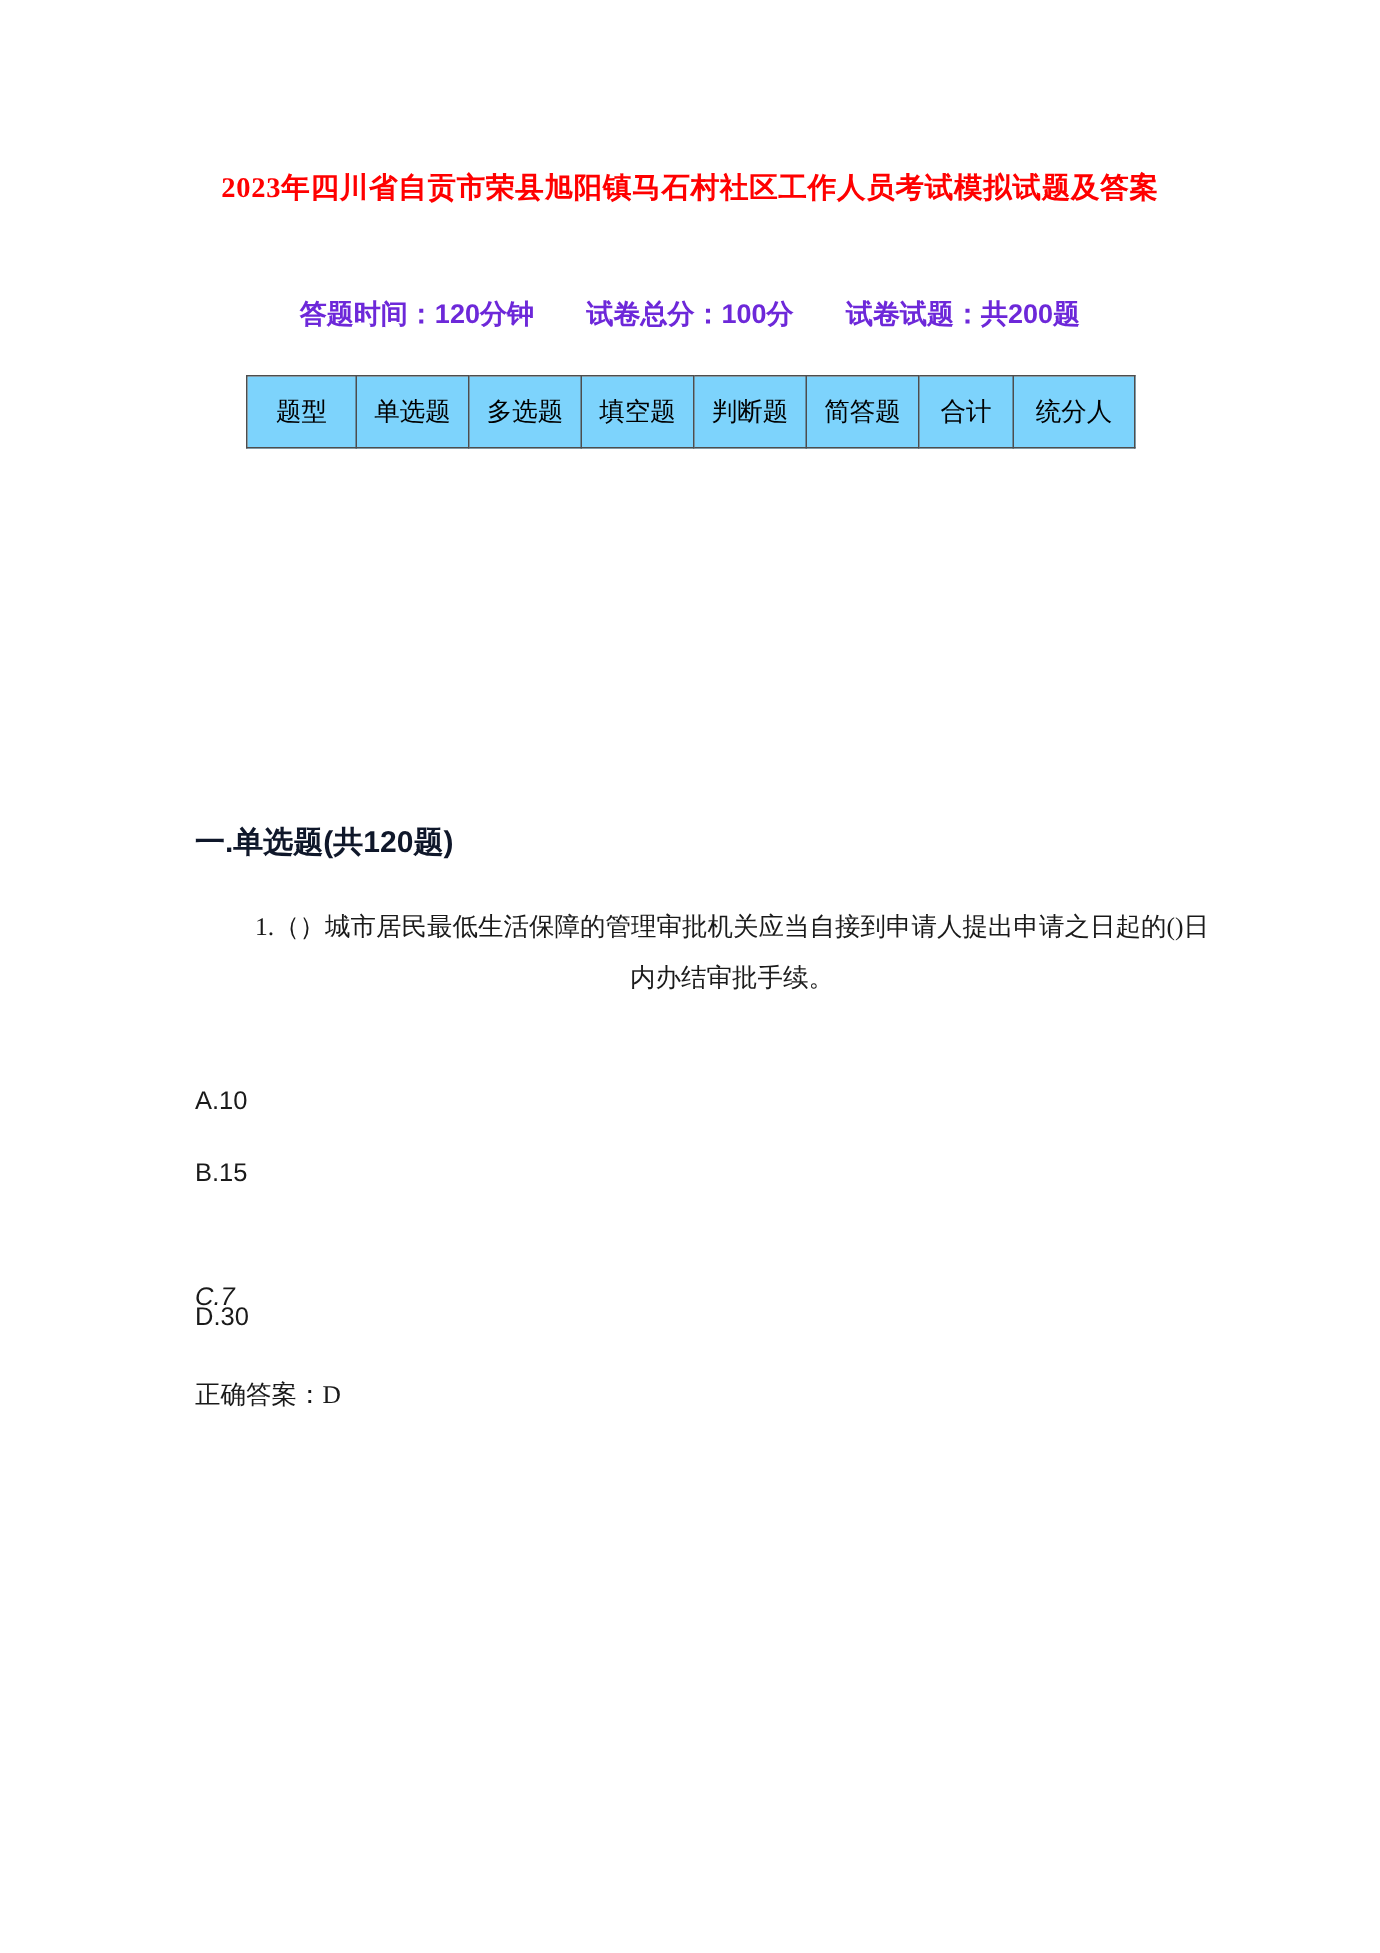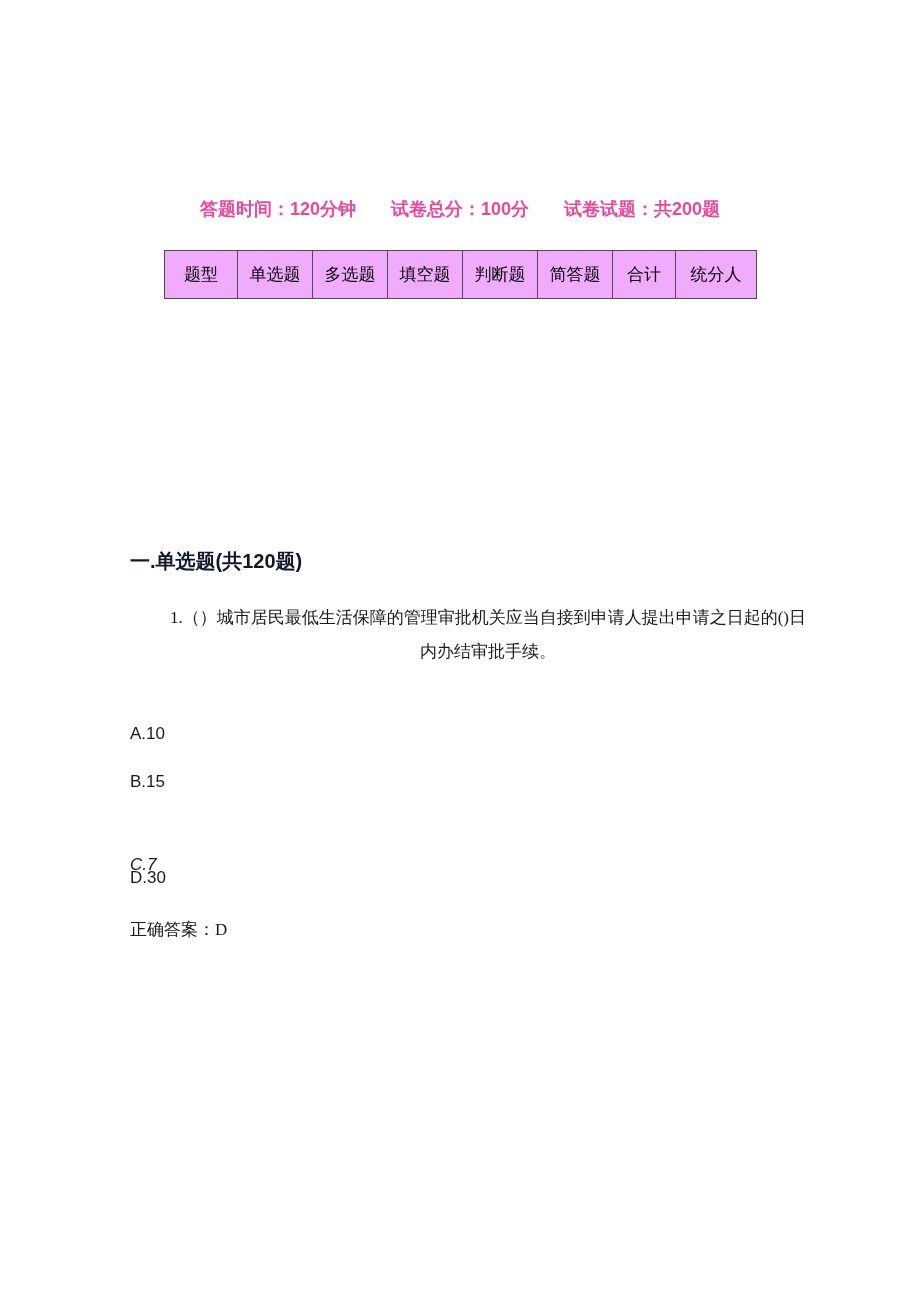--- a/index.html
+++ b/index.html
@@ -30,36 +30,36 @@
     color: #ff0000;
     letter-spacing: 0.5px;
   }
   .exam-info {
     position: absolute;
     top: 197px; left: 0;
     width: 920px;
     text-align: center;
     font-weight: bold;
     font-size: 18px;
-    color: #ec4899;
+    color: #6d28d9;
   }
   .exam-info .seg { margin: 0 15px; }
   .score-table {
     position: absolute;
     top: 250px; left: 164px;
     border-collapse: collapse;
     table-layout: fixed;
   }
   .score-table td {
     border: 1px solid #4d4d4d;
     text-align: center;
     vertical-align: middle;
     font-size: 17px;
     padding: 0;
-    background: #f0abfc;
+    background: #7dd3fc;
   }
   .score-table tr.hdr td { height: 47px; }
   .score-table tr.scr td { height: 46px; }
   .section-heading {
     position: absolute;
     top: 548px; left: 130px;
     margin: 0;
     font-size: 20px;
     font-weight: bold;
     color: #0f172a;
@@ -91,20 +91,21 @@
     font-family: "Liberation Serif", "DejaVu Serif", serif;
     font-size: 17px;
     color: #1a1a1a;
   }
 </style>
 </head>
 <body>
 
 <div class="page">
 
+  <h1 class="doc-title">2023年四川省自贡市荣县旭阳镇马石村社区工作人员考试模拟试题及答案</h1>
 
   <div class="exam-info">
     <span class="seg">答题时间：120分钟</span>
     <span class="seg">试卷总分：100分</span>
     <span class="seg">试卷试题：共200题</span>
   </div>
 
   <table class="score-table">
     <colgroup>
       <col style="width:73px">

